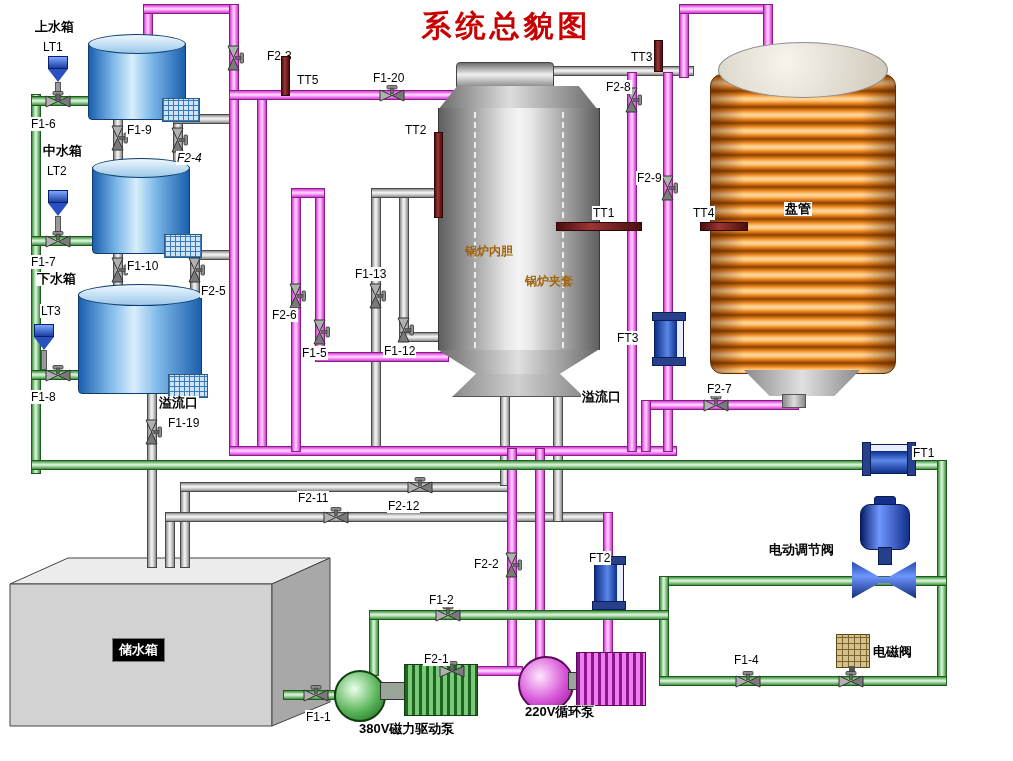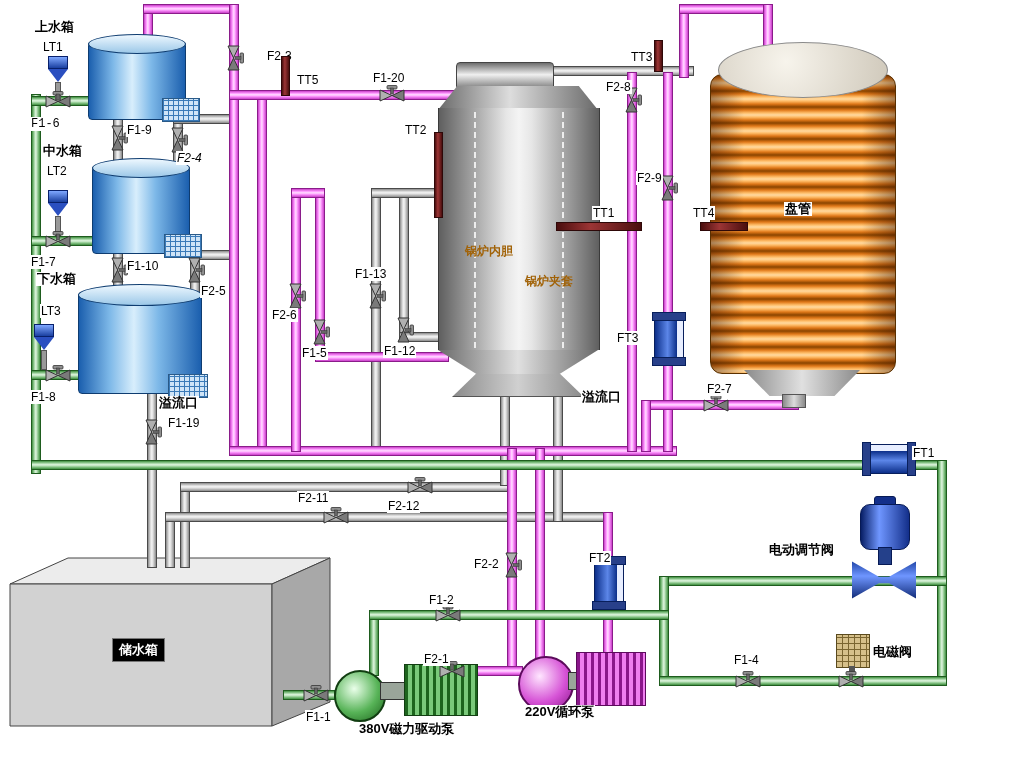--- a/index.html
+++ b/index.html
@@ -90,20 +90,21 @@
     background-image:repeating-linear-gradient(0deg,transparent 0 5px,#7a6530 5px 6px),
                      repeating-linear-gradient(90deg,transparent 0 5px,#7a6530 5px 6px)}
   .sol-stem{position:absolute;left:849px;top:666px;width:6px;height:8px;background:#555}
   #component-layer{position:absolute;left:0;top:0;width:100%;height:100%}
 </style>
 </head>
 <body>
 
 <div id="canvas">
 
+  <div class="title">系统总貌图</div>
 
   <svg class="storage" width="326" height="176" viewBox="0 0 326 176">
     <polygon points="2,30 60,4 322,4 264,30" fill="#ececec" stroke="#444"></polygon>
     <polygon points="2,30 264,30 264,172 2,172" fill="#d2d2d2" stroke="#444"></polygon>
     <polygon points="264,30 322,4 322,148 264,172" fill="#a8a8a8" stroke="#444"></polygon>
   </svg>
 
   <div class="ph s" style="left:550px;top:66px;width:144px"></div>
   <div class="pv s" style="left:113px;top:112px;height:54px"></div>
   <div class="pv s" style="left:113px;top:246px;height:50px"></div>
@@ -264,21 +265,21 @@
           <polygon points="1,5 13,10.5 1,16" fill="#b0b0b0" stroke="#333"></polygon>
           <polygon points="25,5 13,10.5 25,16" fill="#7a7a7a" stroke="#333"></polygon>
         </svg></div>
       <span class="lbl" style="left: 301px; top: 346px;">F1-5</span>
       <div class="valve h" style="left: 45px; top: 91px;"><svg viewBox="0 0 26 20" width="26" height="20">
           <rect x="8" y="0.5" width="10" height="3.5" rx="1" fill="#8f8f8f" stroke="#333" stroke-width="0.8"></rect>
           <rect x="11.5" y="3" width="3" height="6" fill="#666" stroke="#333" stroke-width="0.5"></rect>
           <polygon points="1,5 13,10.5 1,16" fill="#b0b0b0" stroke="#333"></polygon>
           <polygon points="25,5 13,10.5 25,16" fill="#7a7a7a" stroke="#333"></polygon>
         </svg></div>
-      <span class="lbl" style="left: 30px; top: 117px; font-family: Liberation Mono, monospace;">F1-6</span>
+      <span class="lbl" style="left: 30px; top: 117px;">F1-6</span>
       <div class="valve h" style="left: 45px; top: 231px;"><svg viewBox="0 0 26 20" width="26" height="20">
           <rect x="8" y="0.5" width="10" height="3.5" rx="1" fill="#8f8f8f" stroke="#333" stroke-width="0.8"></rect>
           <rect x="11.5" y="3" width="3" height="6" fill="#666" stroke="#333" stroke-width="0.5"></rect>
           <polygon points="1,5 13,10.5 1,16" fill="#b0b0b0" stroke="#333"></polygon>
           <polygon points="25,5 13,10.5 25,16" fill="#7a7a7a" stroke="#333"></polygon>
         </svg></div>
       <span class="lbl" style="left: 30px; top: 255px;">F1-7</span>
       <div class="valve h" style="left: 45px; top: 365px;"><svg viewBox="0 0 26 20" width="26" height="20">
           <rect x="8" y="0.5" width="10" height="3.5" rx="1" fill="#8f8f8f" stroke="#333" stroke-width="0.8"></rect>
           <rect x="11.5" y="3" width="3" height="6" fill="#666" stroke="#333" stroke-width="0.5"></rect>

